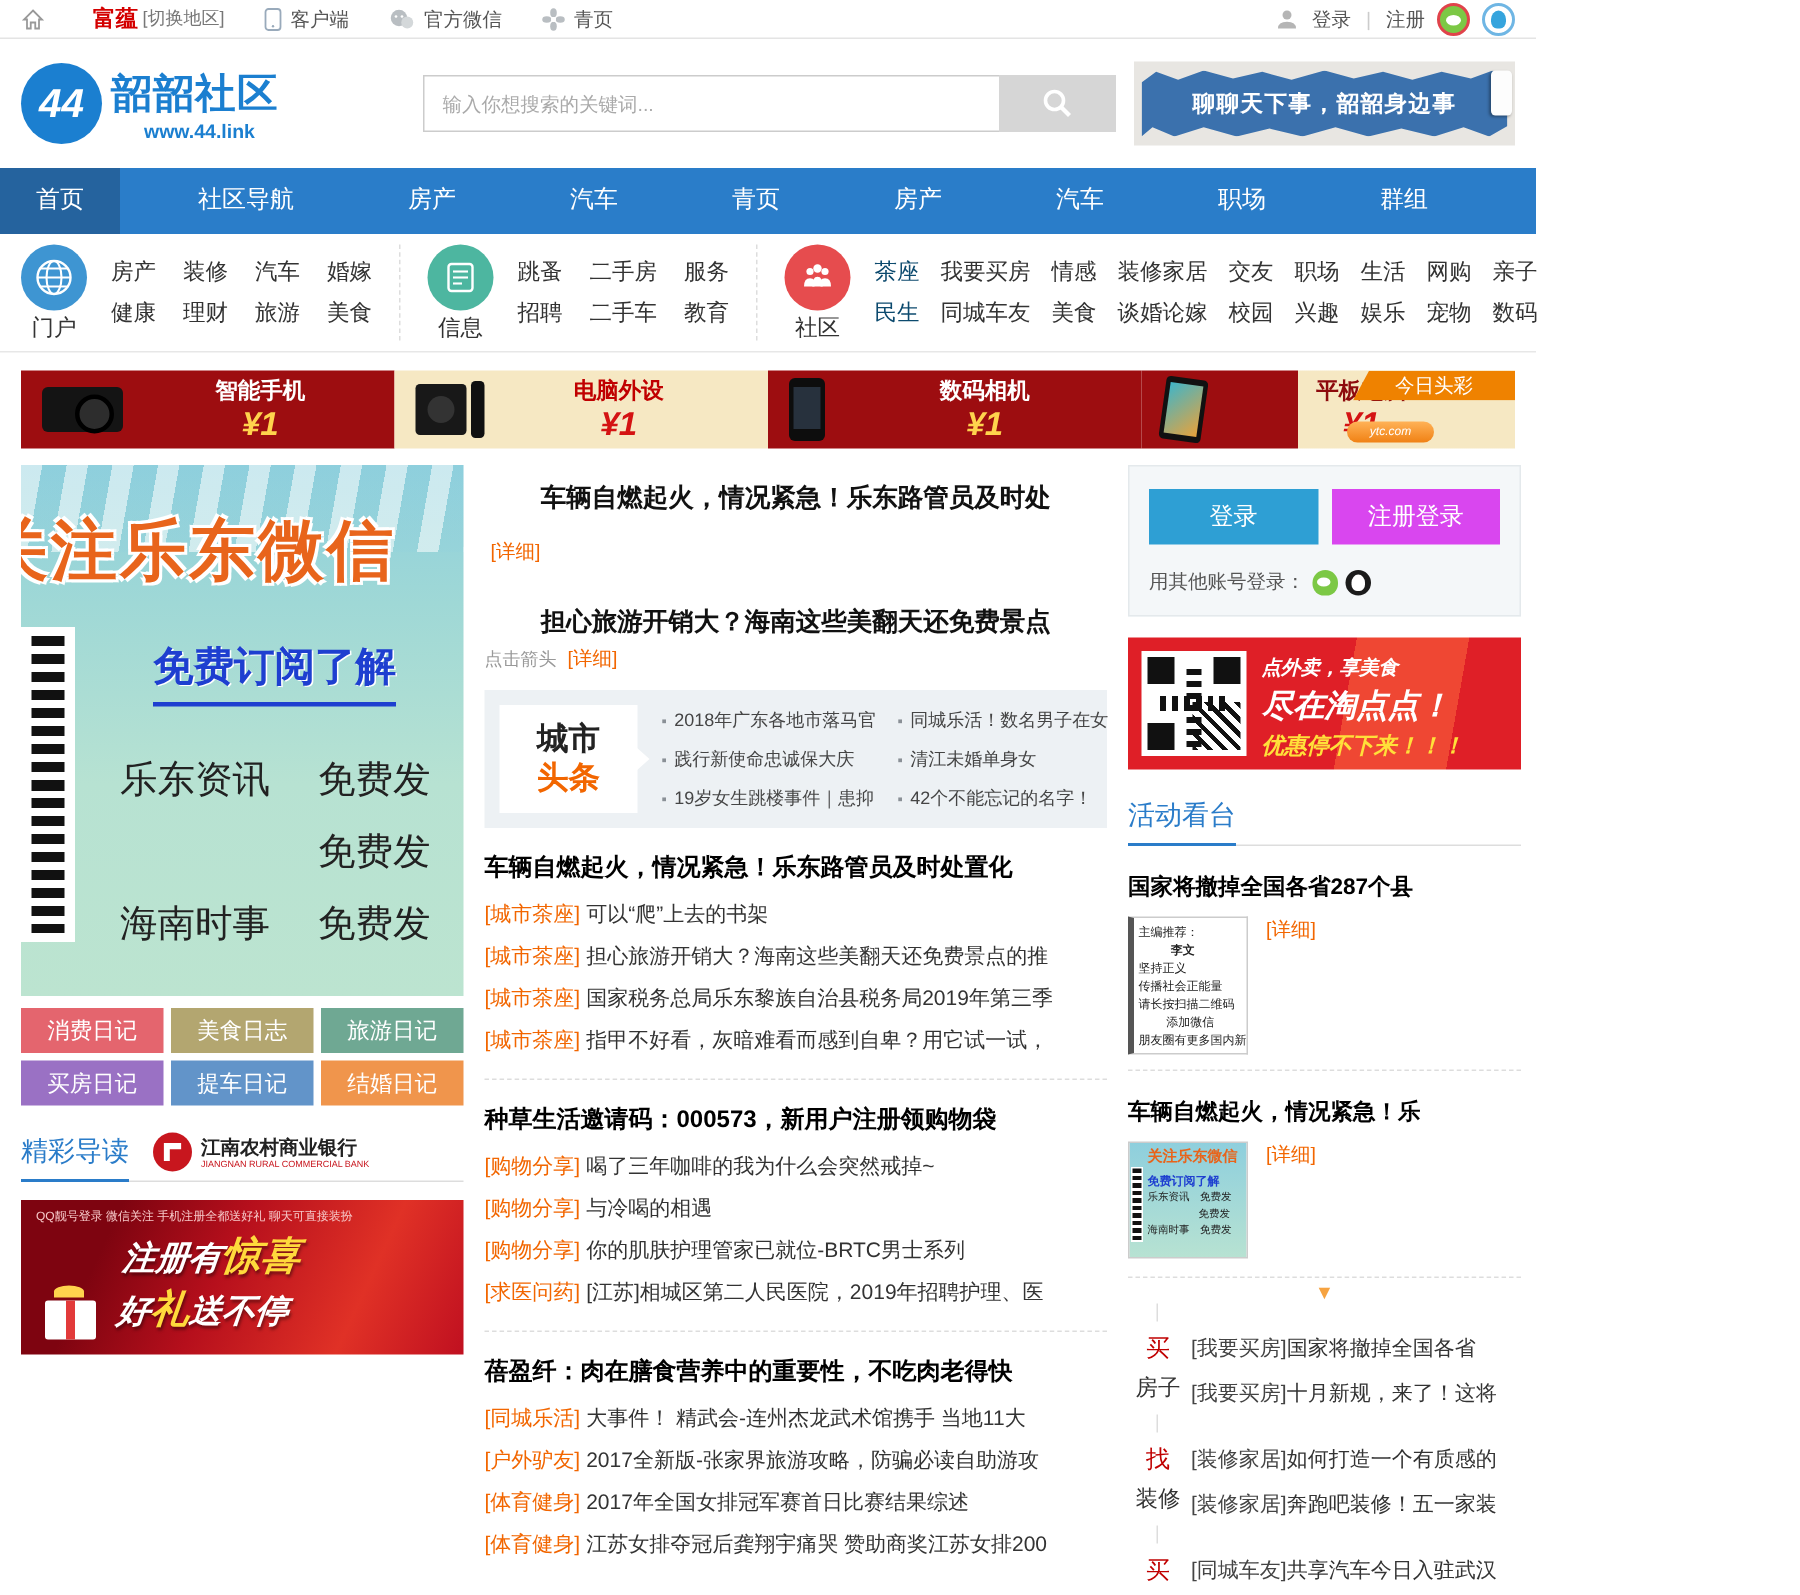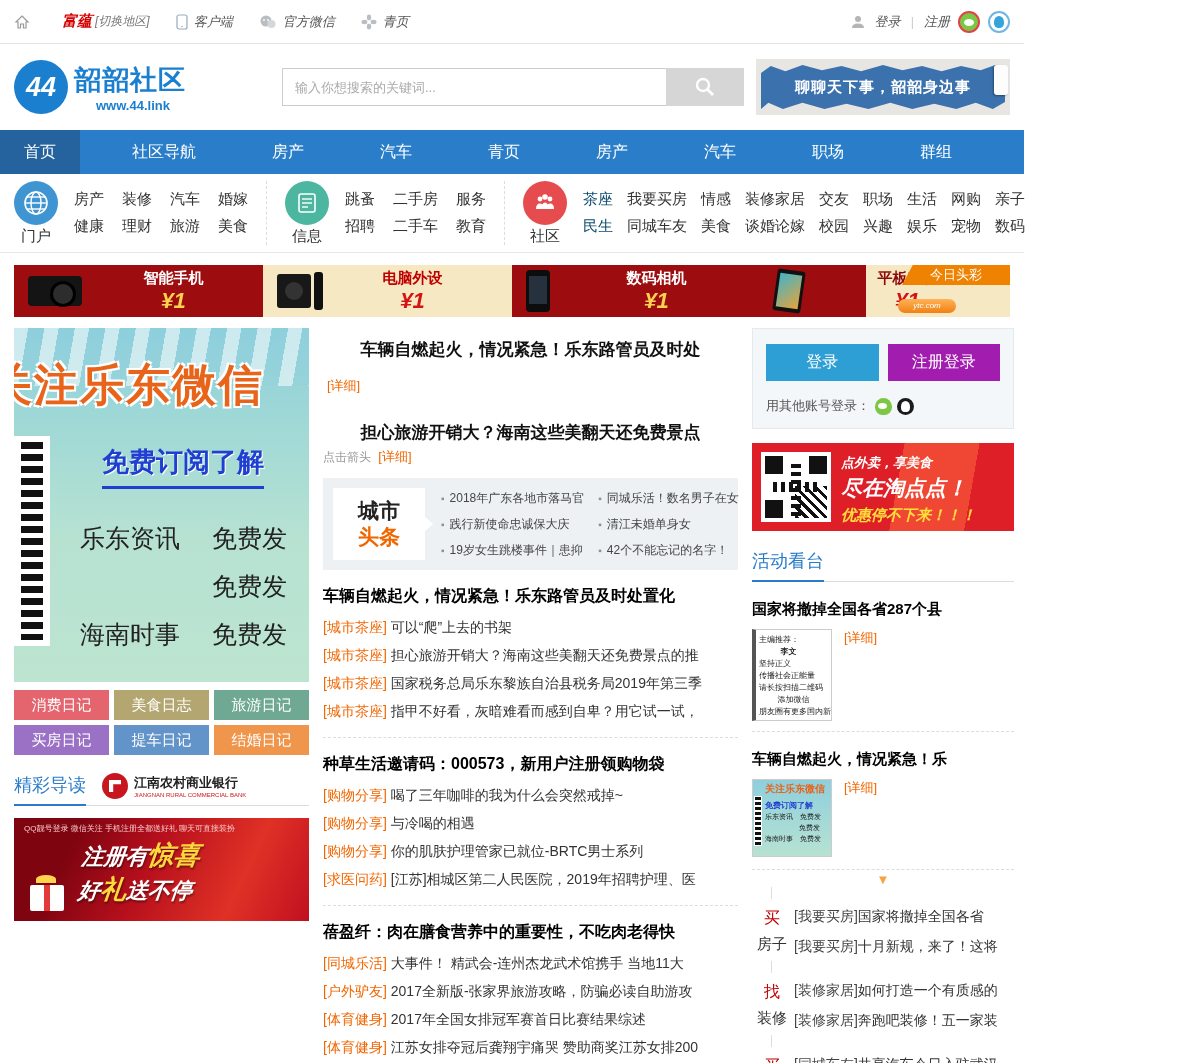--- a/index.html
+++ b/index.html
@@ -2,22 +2,22 @@
 <html><head>
 <meta charset="utf-8">
 <style>
   * { margin:0; padding:0; box-sizing:border-box; }
   html,body { width:1200px; height:1063px; overflow:hidden; background:#fff;
     font-family:"Liberation Sans","DejaVu Sans",sans-serif; }
   a { text-decoration:none; cursor:pointer; }
   #page { width:1024px; }
 
   
-  .topbar { height:44px; display:flex; align-items:center; padding:0 14px;
-    border-bottom:1px solid #e4e4e4; font-size:13px; color:#555;font-style:italic; }
+  .topbar { height:26px; display:flex; align-items:center; padding:0 14px;
+    border-bottom:1px solid #e4e4e4; font-size:13px; color:#555; }
   .topbar .item { display:flex; align-items:center; margin-right:26px; color:#555; }
   .tb-ico { margin-right:6px; display:inline-flex; }
   .region { color:#d40000; font-weight:bold; font-size:15px; }
   .region-switch { color:#777; font-size:12px; margin-left:3px; }
   .topbar-right { margin-left:auto; display:flex; align-items:center; }
   .topbar-right .sep { color:#ccc; margin:0 10px; }
   .sns { width:22px; height:22px; border-radius:50%; margin-left:8px; position:relative; }
   .sns.wx { background:#7cc845; border:2px solid #e0434b; }
   .sns.wx::after { content:""; position:absolute; left:4px; top:6px; width:10px; height:7px;
     background:#fff; border-radius:50%; }
@@ -201,21 +201,21 @@
   .news-list li { font-size:14px; line-height:28px; white-space:nowrap; overflow:hidden; }
   .news-list .tag { color:#f26600; margin-right:4px; }
   .news-list .txt { color:#333; }
   .dash { border-top:1px dashed #ddd; margin:12px 0; }
 
   
   .login-box { background:#f4f7f9; border:1px solid #e4e9ec; padding:15px 13px 13px; }
   .login-btns { display:flex; gap:9px; }
   .btn-login { width:114px; height:37px; background:#2e9fd4; color:#fff; font-size:16px;
     border:none; cursor:pointer; }
-  .btn-reg { width:114px; height:37px; background:#a21caf; color:#fff; font-size:16px;
+  .btn-reg { width:114px; height:37px; background:#d946ef; color:#fff; font-size:16px;
     border:none; cursor:pointer; }
   .other-login { margin-top:16px; font-size:13px; color:#555; display:flex; align-items:center; }
   .mini-sns { width:17px; height:17px; border-radius:4px; margin-left:5px; position:relative; }
   .mini-sns.wx { background:#7cc845; border-radius:50% 50% 45% 45%; }
   .mini-sns.wx::after{ content:""; position:absolute; left:3px; top:5px; width:9px; height:6px;
     background:#fff; border-radius:50%; }
   .mini-sns.qq { background:#1b1b1b; border-radius:50%; }
   .mini-sns.qq::after{ content:""; position:absolute; left:4px; top:3px; width:9px; height:11px;
     background:#fff; border-radius:50% 50% 40% 40%; }
   .qr-ad { margin-top:14px; height:88px; position:relative; overflow:hidden; padding:9px;

